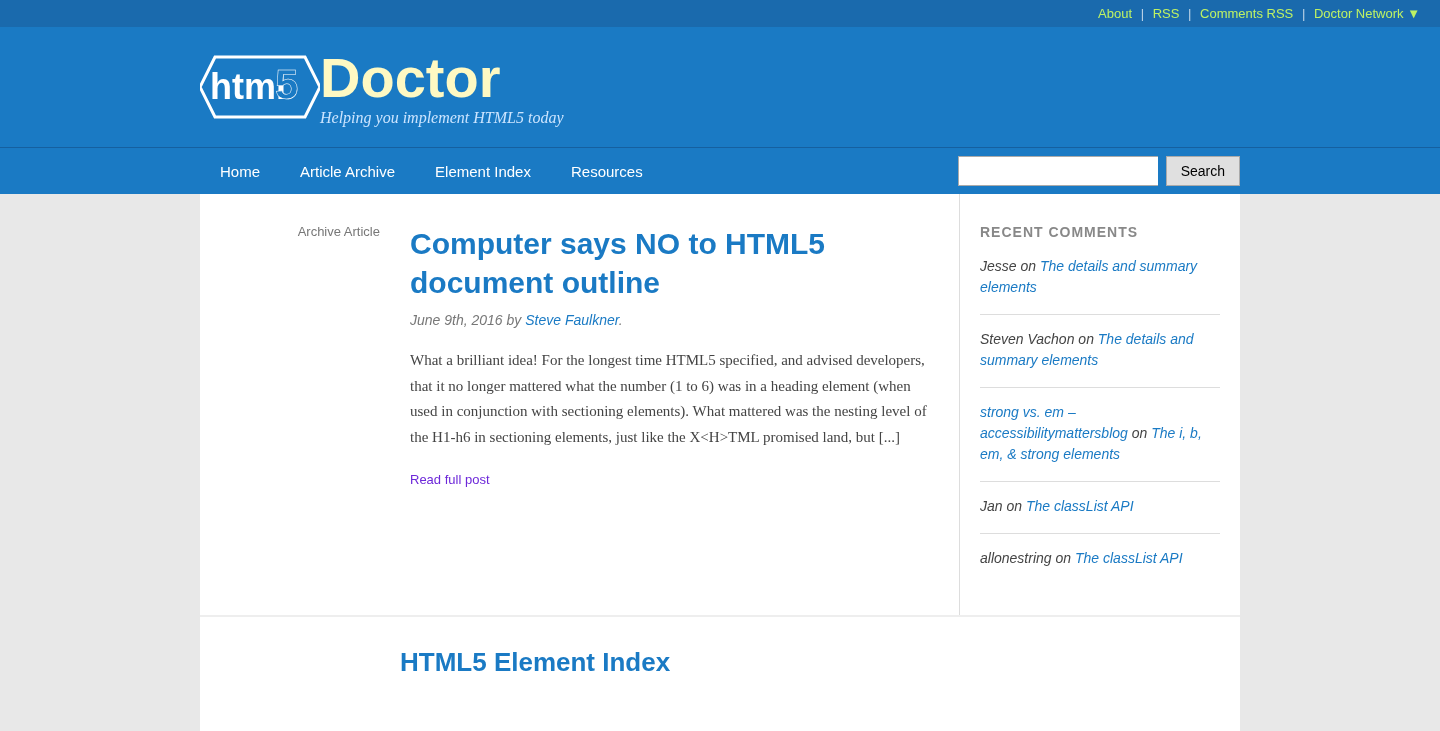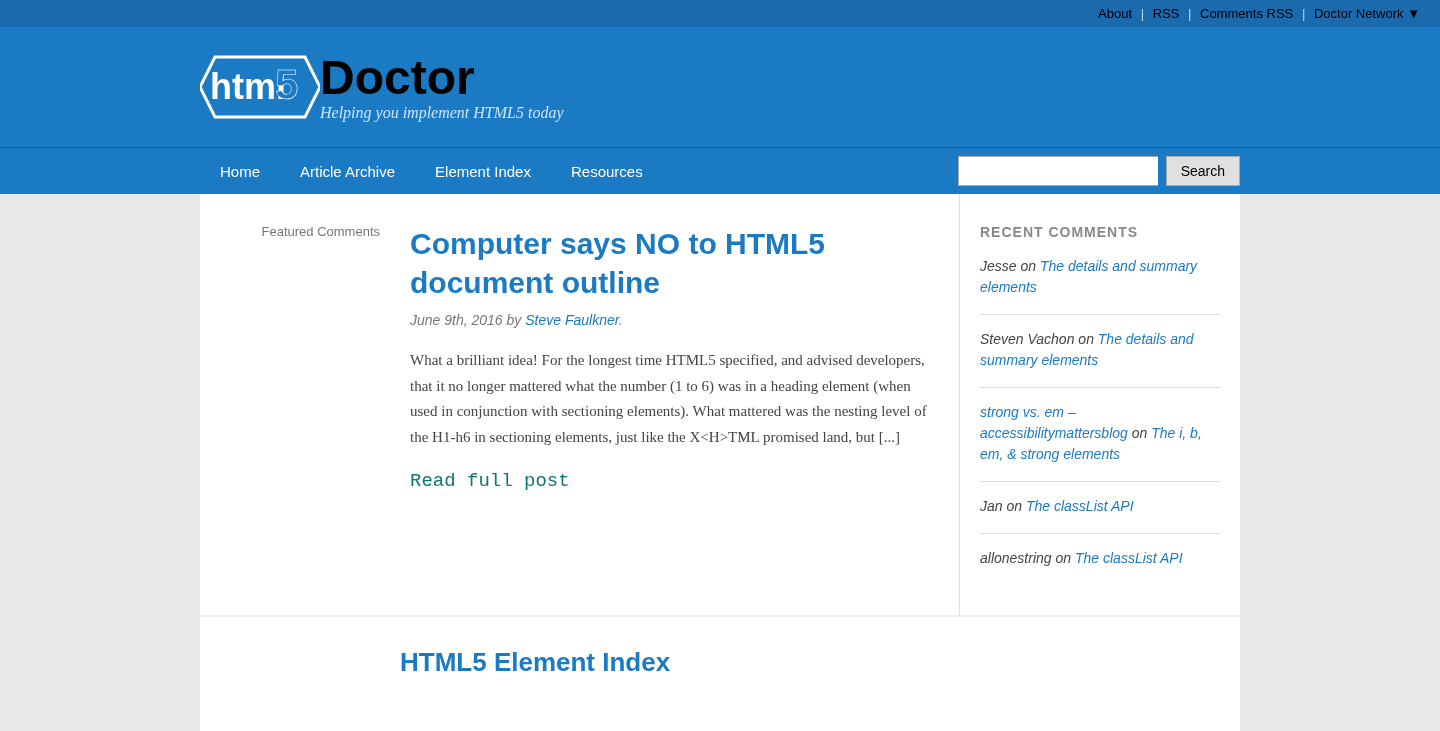--- a/index.html
+++ b/index.html
@@ -7,40 +7,40 @@
 
     
     #top-bar {
       background: #1a6aad;
       color: #fff;
       text-align: right;
       padding: 6px 20px;
       font-size: 13px;
       font-family: Arial, sans-serif;
     }
-    #top-bar a { color: #000000; text-decoration: none; }
+    #top-bar a { color: #bef264; text-decoration: none; }
     #top-bar .sep { margin: 0 5px; opacity: 0.7; }
 
     
     #header {
       background: #1a7ac4;
       padding: 20px 200px;
       display: flex;
       align-items: center;
     }
     .logo-shape {
       width: 120px;
       height: 80px;
       flex-shrink: 0;
     }
     .logo-text-block { }
     .logo-title {
-      font-size: 48px;
+      font-size: 56px;
       font-weight: bold;
-      color: #000000;
+      color: #fef9c3;
       font-family: Arial, sans-serif;
       line-height: 1.1;
     }
     .logo-subtitle {
       font-size: 16px;
       color: #cce5ff;
       font-style: italic;
       font-family: Georgia, serif;
     }
 
@@ -134,24 +134,24 @@
       font-style: italic;
     }
     .article-meta a { color: #1a7ac4; text-decoration: none; }
     .article-body {
       font-size: 15px;
       line-height: 1.7;
       color: #444;
       margin-bottom: 20px;
     }
     .read-more {
-      color: #0f766e;
+      color: #6d28d9;
       text-decoration: none;
-      font-size: 19px;
-      font-family: Liberation Mono, monospace;
+      font-size: 13px;
+      font-family: Liberation Sans, sans-serif;
     }
 
     
     .sidebar {
       width: 280px;
       flex-shrink: 0;
       padding: 30px 20px;
     }
     .sidebar-section-title {
       font-size: 14px;
@@ -232,21 +232,21 @@
     </div>
     <div class="nav-search">
       <input type="text" placeholder="" style="">
       <button>Search</button>
     </div>
   </div>
 
   <div id="main">
     <div id="content-wrapper">
 
-      <div class="featured-label">Featured Comments</div>
+      <div class="featured-label">Archive Article</div>
 
       <div class="article-main">
         <div class="article-title">Computer says NO to HTML5 document outline</div>
         <div class="article-meta">
           <span>June 9th, 2016 by</span>
           <a href="#">Steve Faulkner</a>.
         </div>
         <div class="article-body">What a brilliant idea! For the longest time HTML5 specified, and advised developers, that it no longer mattered what the number (1 to 6) was in a heading element (when used in conjunction with sectioning elements). What mattered was the nesting level of the H1-h6 in sectioning elements, just like the X&lt;H&gt;TML promised land, but [...]</div>
         <a href="#" class="read-more">Read full post</a>
       </div>

